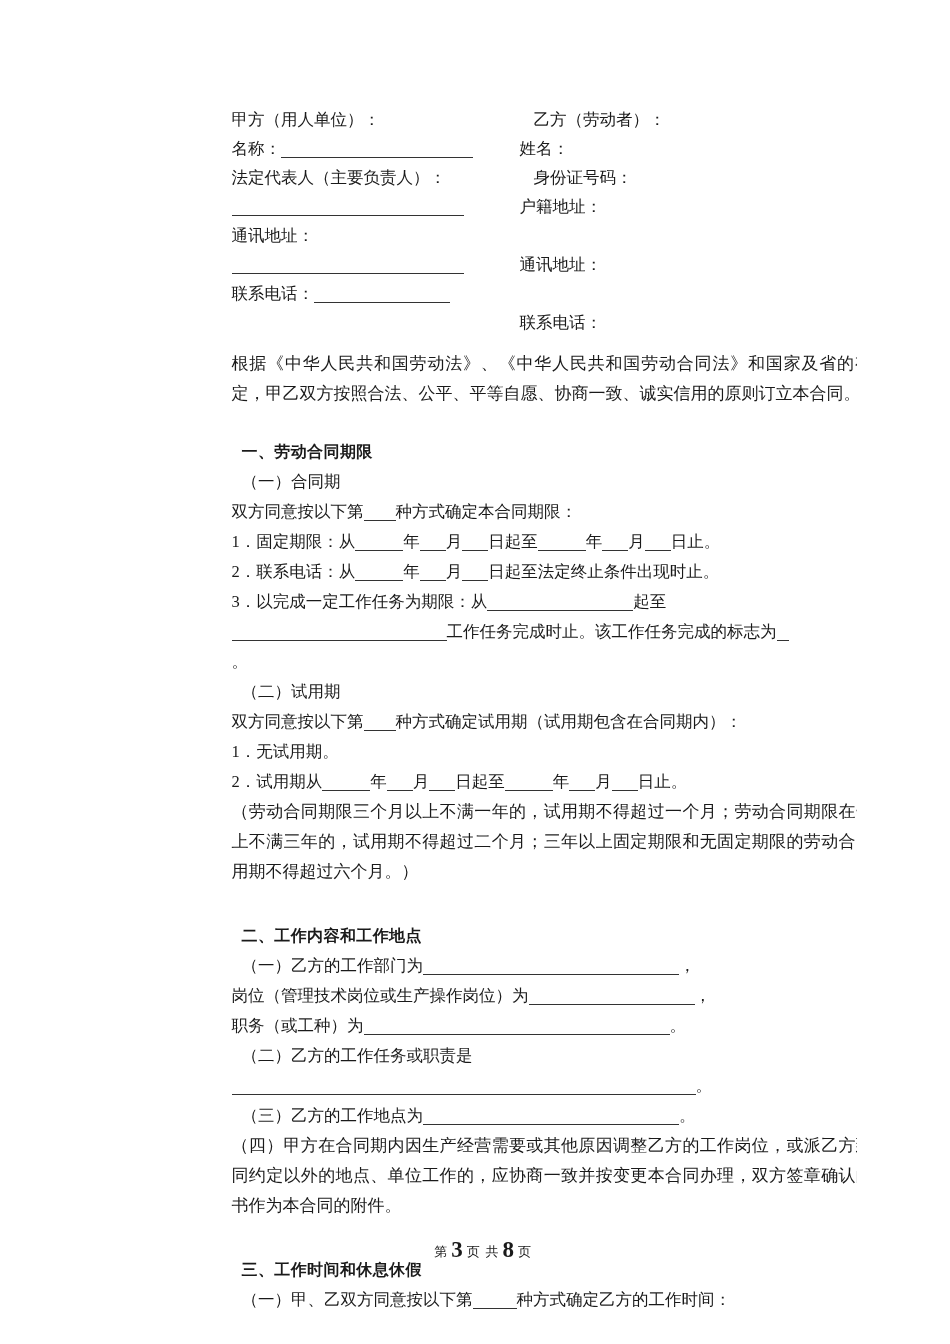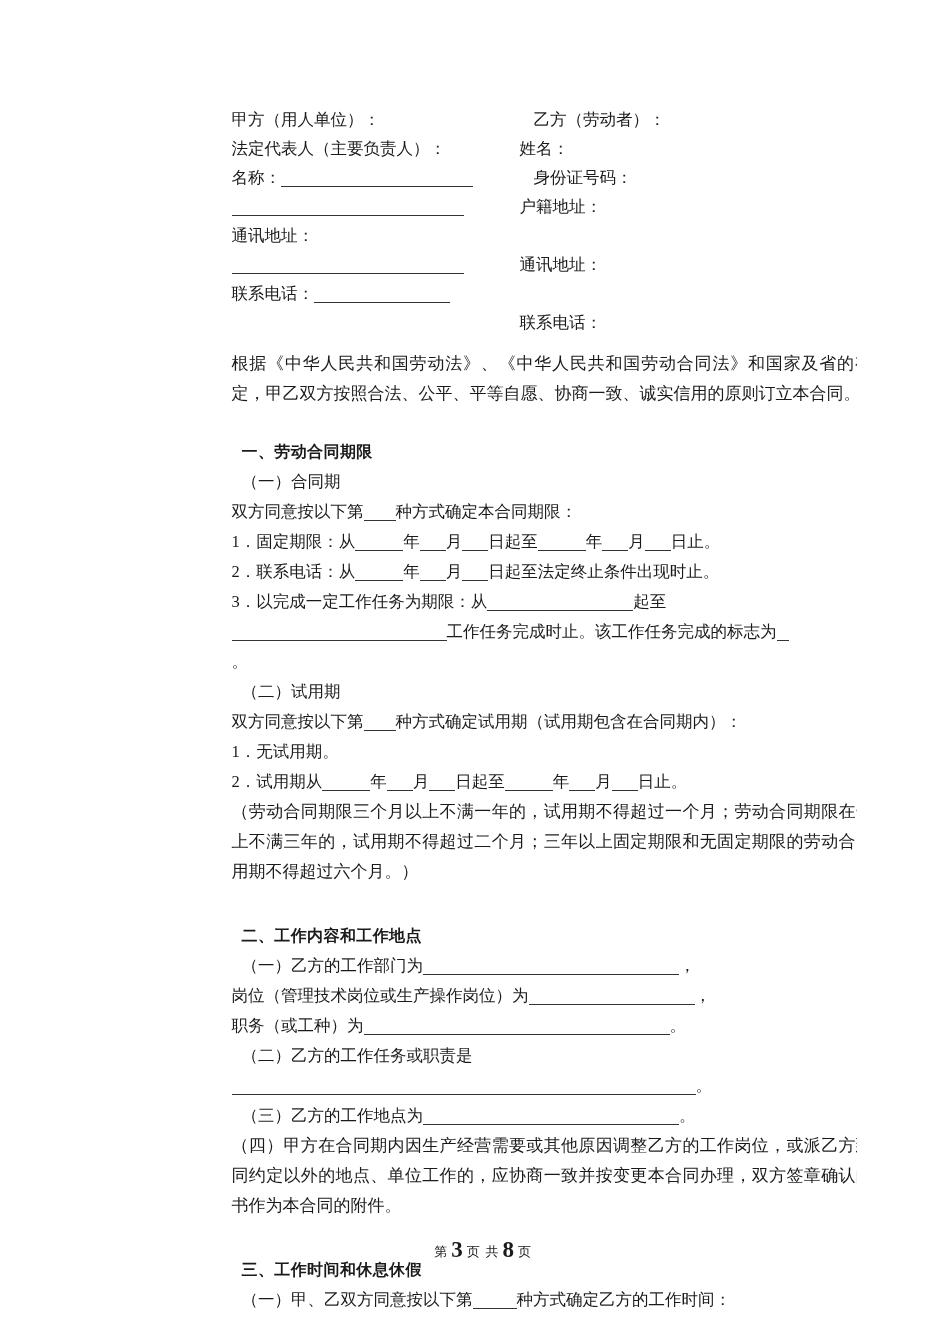--- a/index.html
+++ b/index.html
@@ -119,25 +119,25 @@
 <div class="page">
 
   <div class="content">
 
     <div class="party-block">
 
       <div class="col col-left">
         <div class="prow">甲方（用人单位）：</div>
 
         <div class="prow">
+          <span>名称：</span><span class="ul" style="width:192px"></span>
+        </div>
+
+        <div class="prow">
           <span>法定代表人（主要负责人）：</span>
-        </div>
-
-        <div class="prow">
-          <span>名称：</span><span class="ul" style="width:192px"></span>
         </div>
 
         <div class="prow">
           <span class="ul" style="width:232px"></span>
         </div>
 
         <div class="prow">
           <span>通讯地址：</span>
         </div>
 

